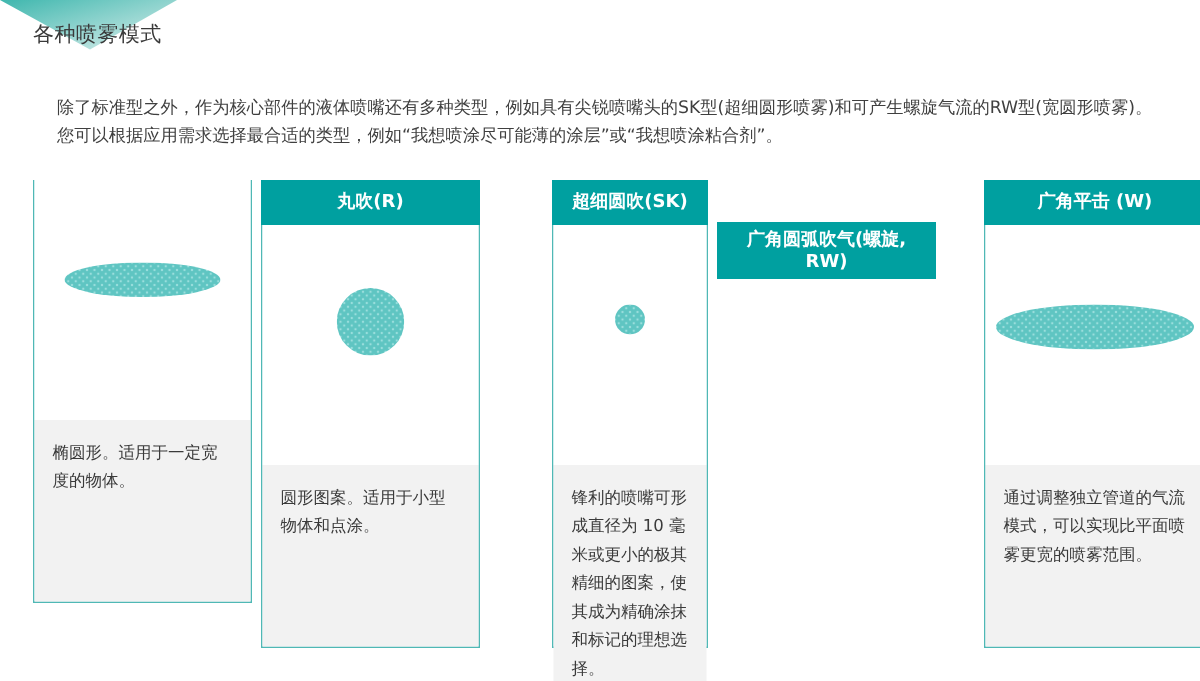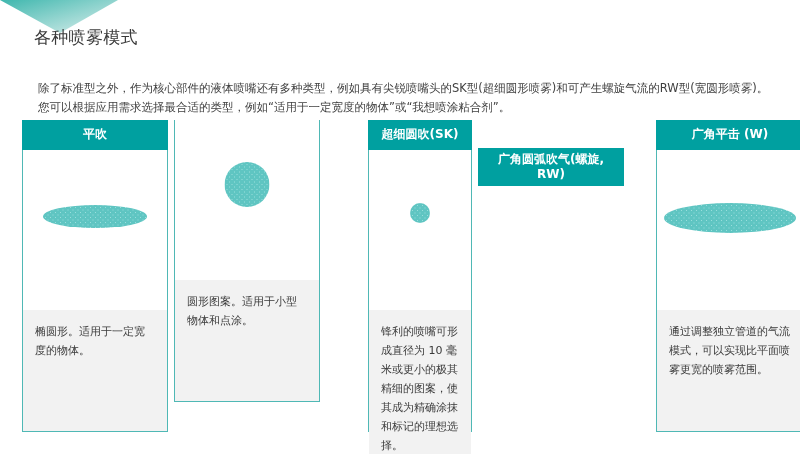--- a/index.html
+++ b/index.html
@@ -28,23 +28,23 @@
   }
 
   .page {
     position: absolute;
     top: 0;
     left: 0;
     width: 800px;
   }
 
   .page-title {
-    margin: 12px;
+    margin: 0;
     padding: 14px 0 0 22px;
-    font-size: 17px;
+    font-size: 14px;
     font-weight: normal;
     color: #3a3a3a;
     letter-spacing: .3px;
   }
 
   .intro {
     margin: 16px;
     padding: 14px 12px 0 22px;
     font-size: 11.5px;
     line-height: 19px;
@@ -166,36 +166,36 @@
   </defs>
   <polygon points="0,0 118,0 60,33" fill="url(#cg)"></polygon>
 </svg>
 
 <div class="page">
 
   <h1 class="page-title">各种喷雾模式</h1>
 
   <p class="intro">
     <span class="intro-line">除了标准型之外，作为核心部件的液体喷嘴还有多种类型，例如具有尖锐喷嘴头的SK型(超细圆形喷雾)和可产生螺旋气流的RW型(宽圆形喷雾)。</span>
-    <span class="intro-line">您可以根据应用需求选择最合适的类型，例如“适用于一定宽度的物体”或“我想喷涂粘合剂”。</span>
+    <span class="intro-line">您可以根据应用需求选择最合适的类型，例如“我想喷涂尽可能薄的涂层”或“我想喷涂粘合剂”。</span>
   </p>
 
   <div class="table-wrap">
 
     <div class="col c0">
-      <div class="col-head">平吹</div>
       <div class="col-body">
         <div class="fig-cell">
           <div class="fig fig-flat shape"></div>
         </div>
         <div class="desc-cell">椭圆形。适用于一定宽度的物体。</div>
       </div>
     </div>
 
     <div class="col c1">
+      <div class="col-head">丸吹(R)</div>
       <div class="col-body">
         <div class="fig-cell">
           <div class="fig fig-round shape"></div>
         </div>
         <div class="desc-cell">圆形图案。适用于小型物体和点涂。</div>
       </div>
     </div>
 
     <div class="col c2">
       <div class="col-head">超细圆吹(SK)</div>

